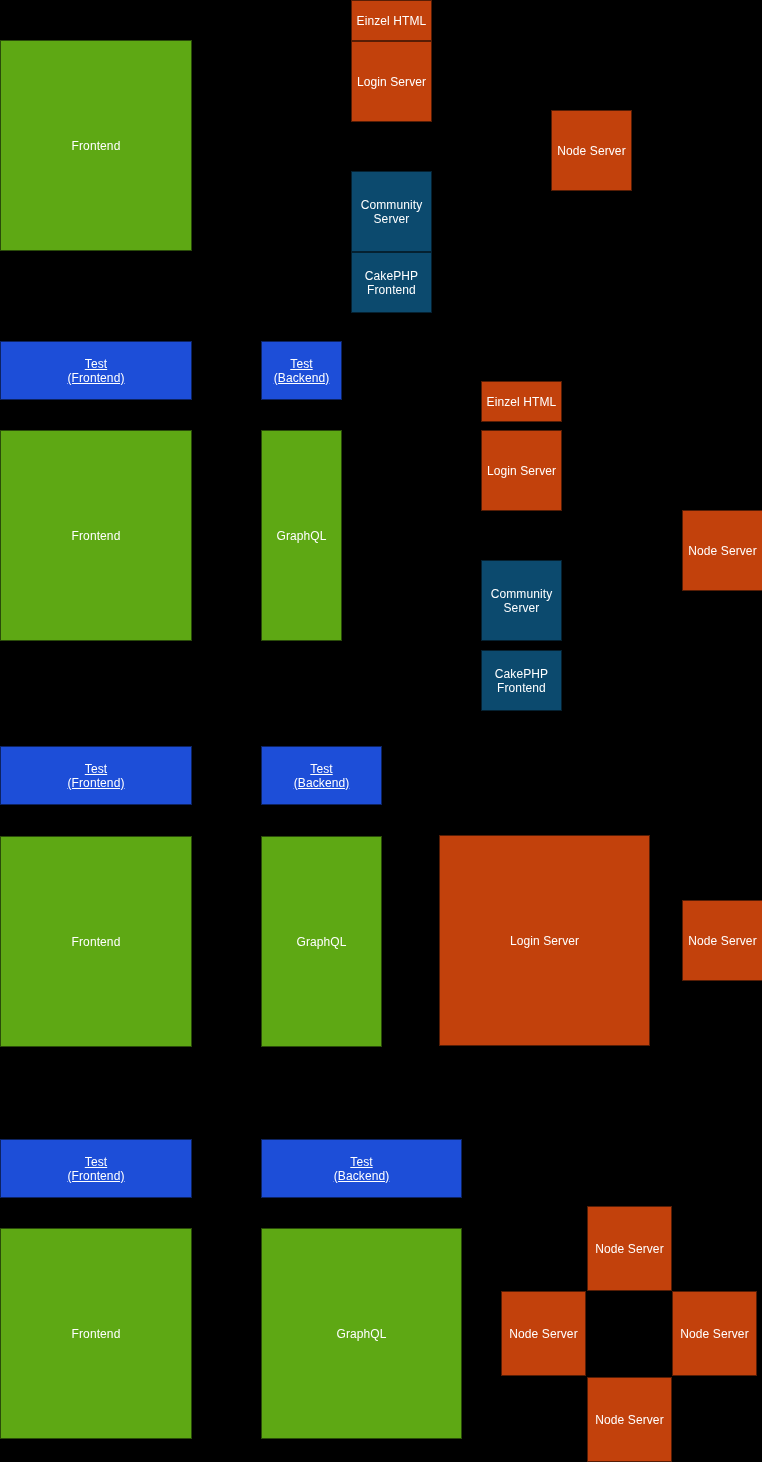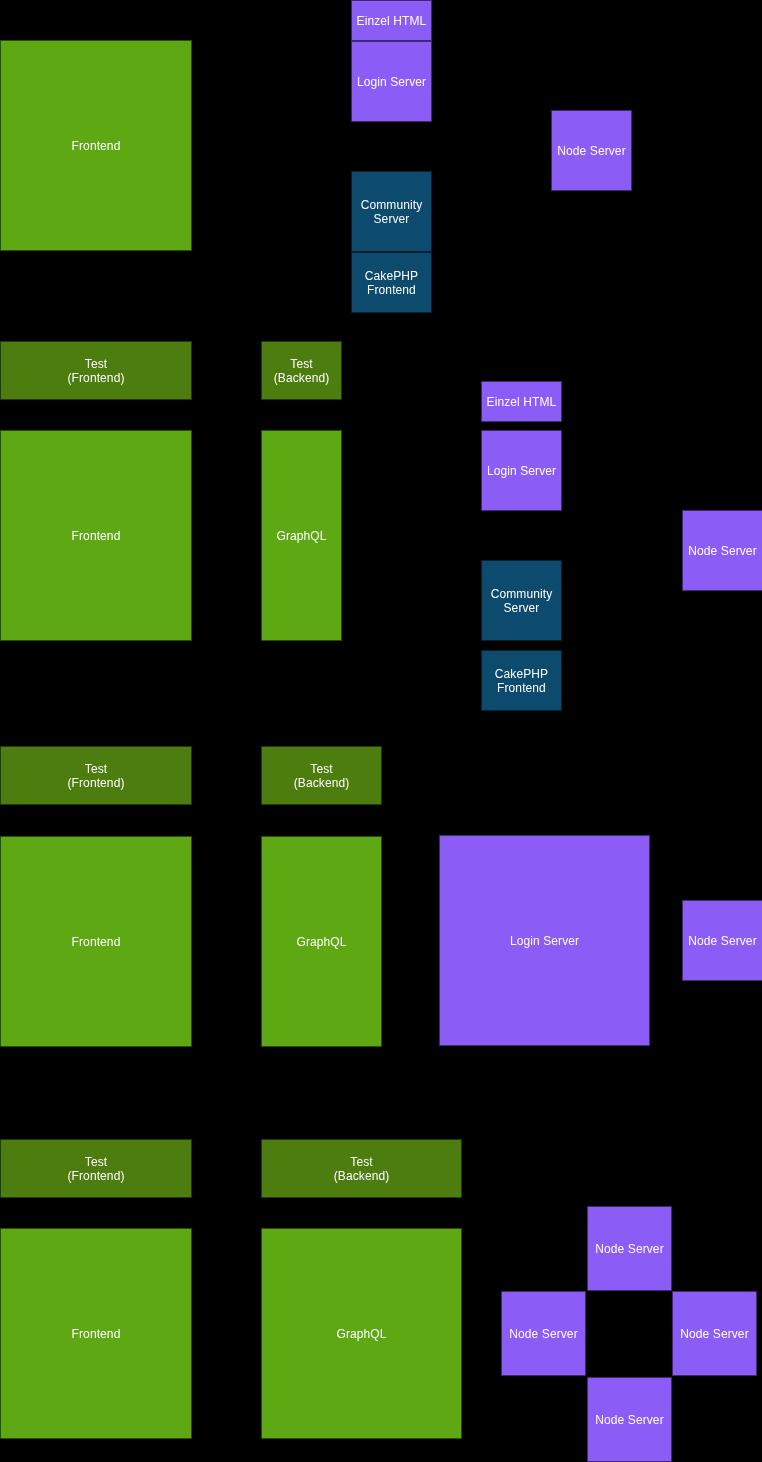--- a/index.html
+++ b/index.html
@@ -30,23 +30,23 @@
     letter-spacing: 0.1px;
     border: 1px solid rgba(0,0,0,0.55);
     user-select: none;
   }
   .tile .tile-label {
     display: block;
     padding: 0 4px;
     white-space: pre-line;
   }
   .tile.green  { background: #5EA814; }
-  .tile.blue   { background: #8b5cf6; }
+  .tile.blue   { background: #c2410c; }
   .tile.purple { background: #0c4a6e; }
-  .tile.yellow { background: #4d7c0f; }
+  .tile.yellow { background: #1d4ed8; text-decoration: underline; }
 </style>
 </head>
 <body>
 
 <div id="canvas">
     <div class="tile green" style="left: 0px; top: 40px; width: 192px; height: 211px;">
       <span class="tile-label">Frontend</span>
     </div>
     <div class="tile blue" style="left: 351px; top: 0px; width: 81px; height: 41px;">
       <span class="tile-label">Einzel HTML</span>

